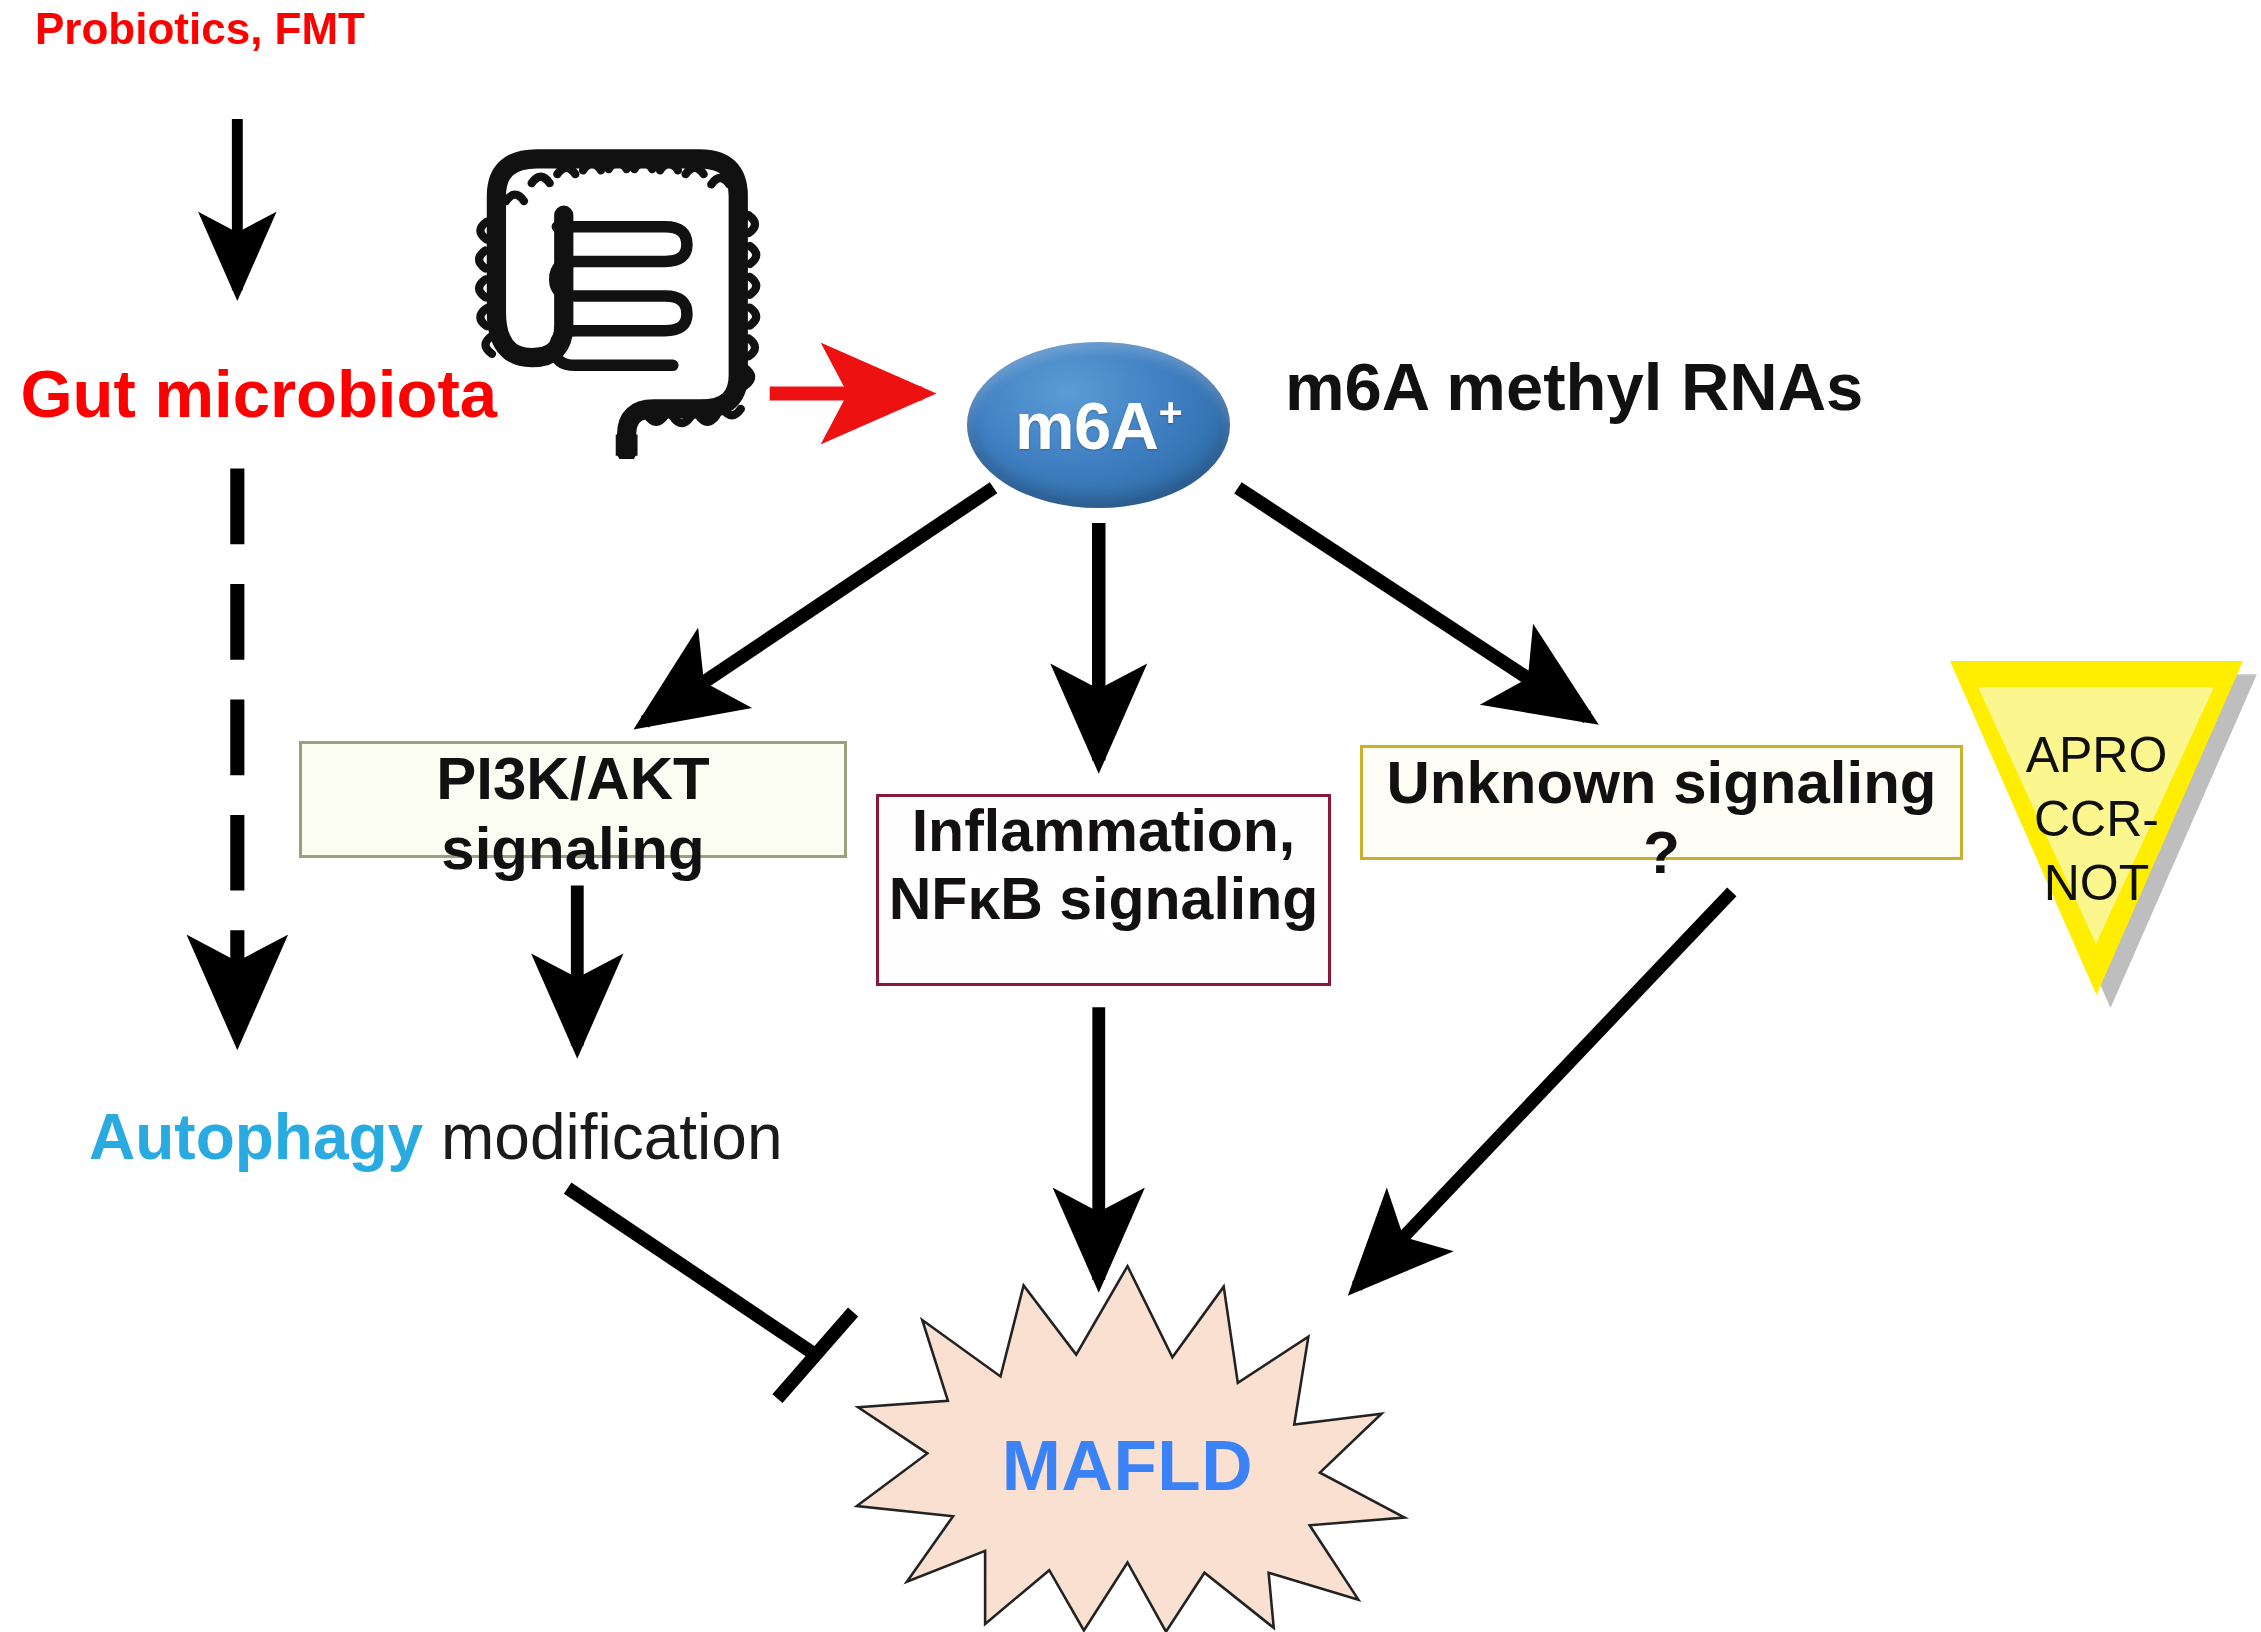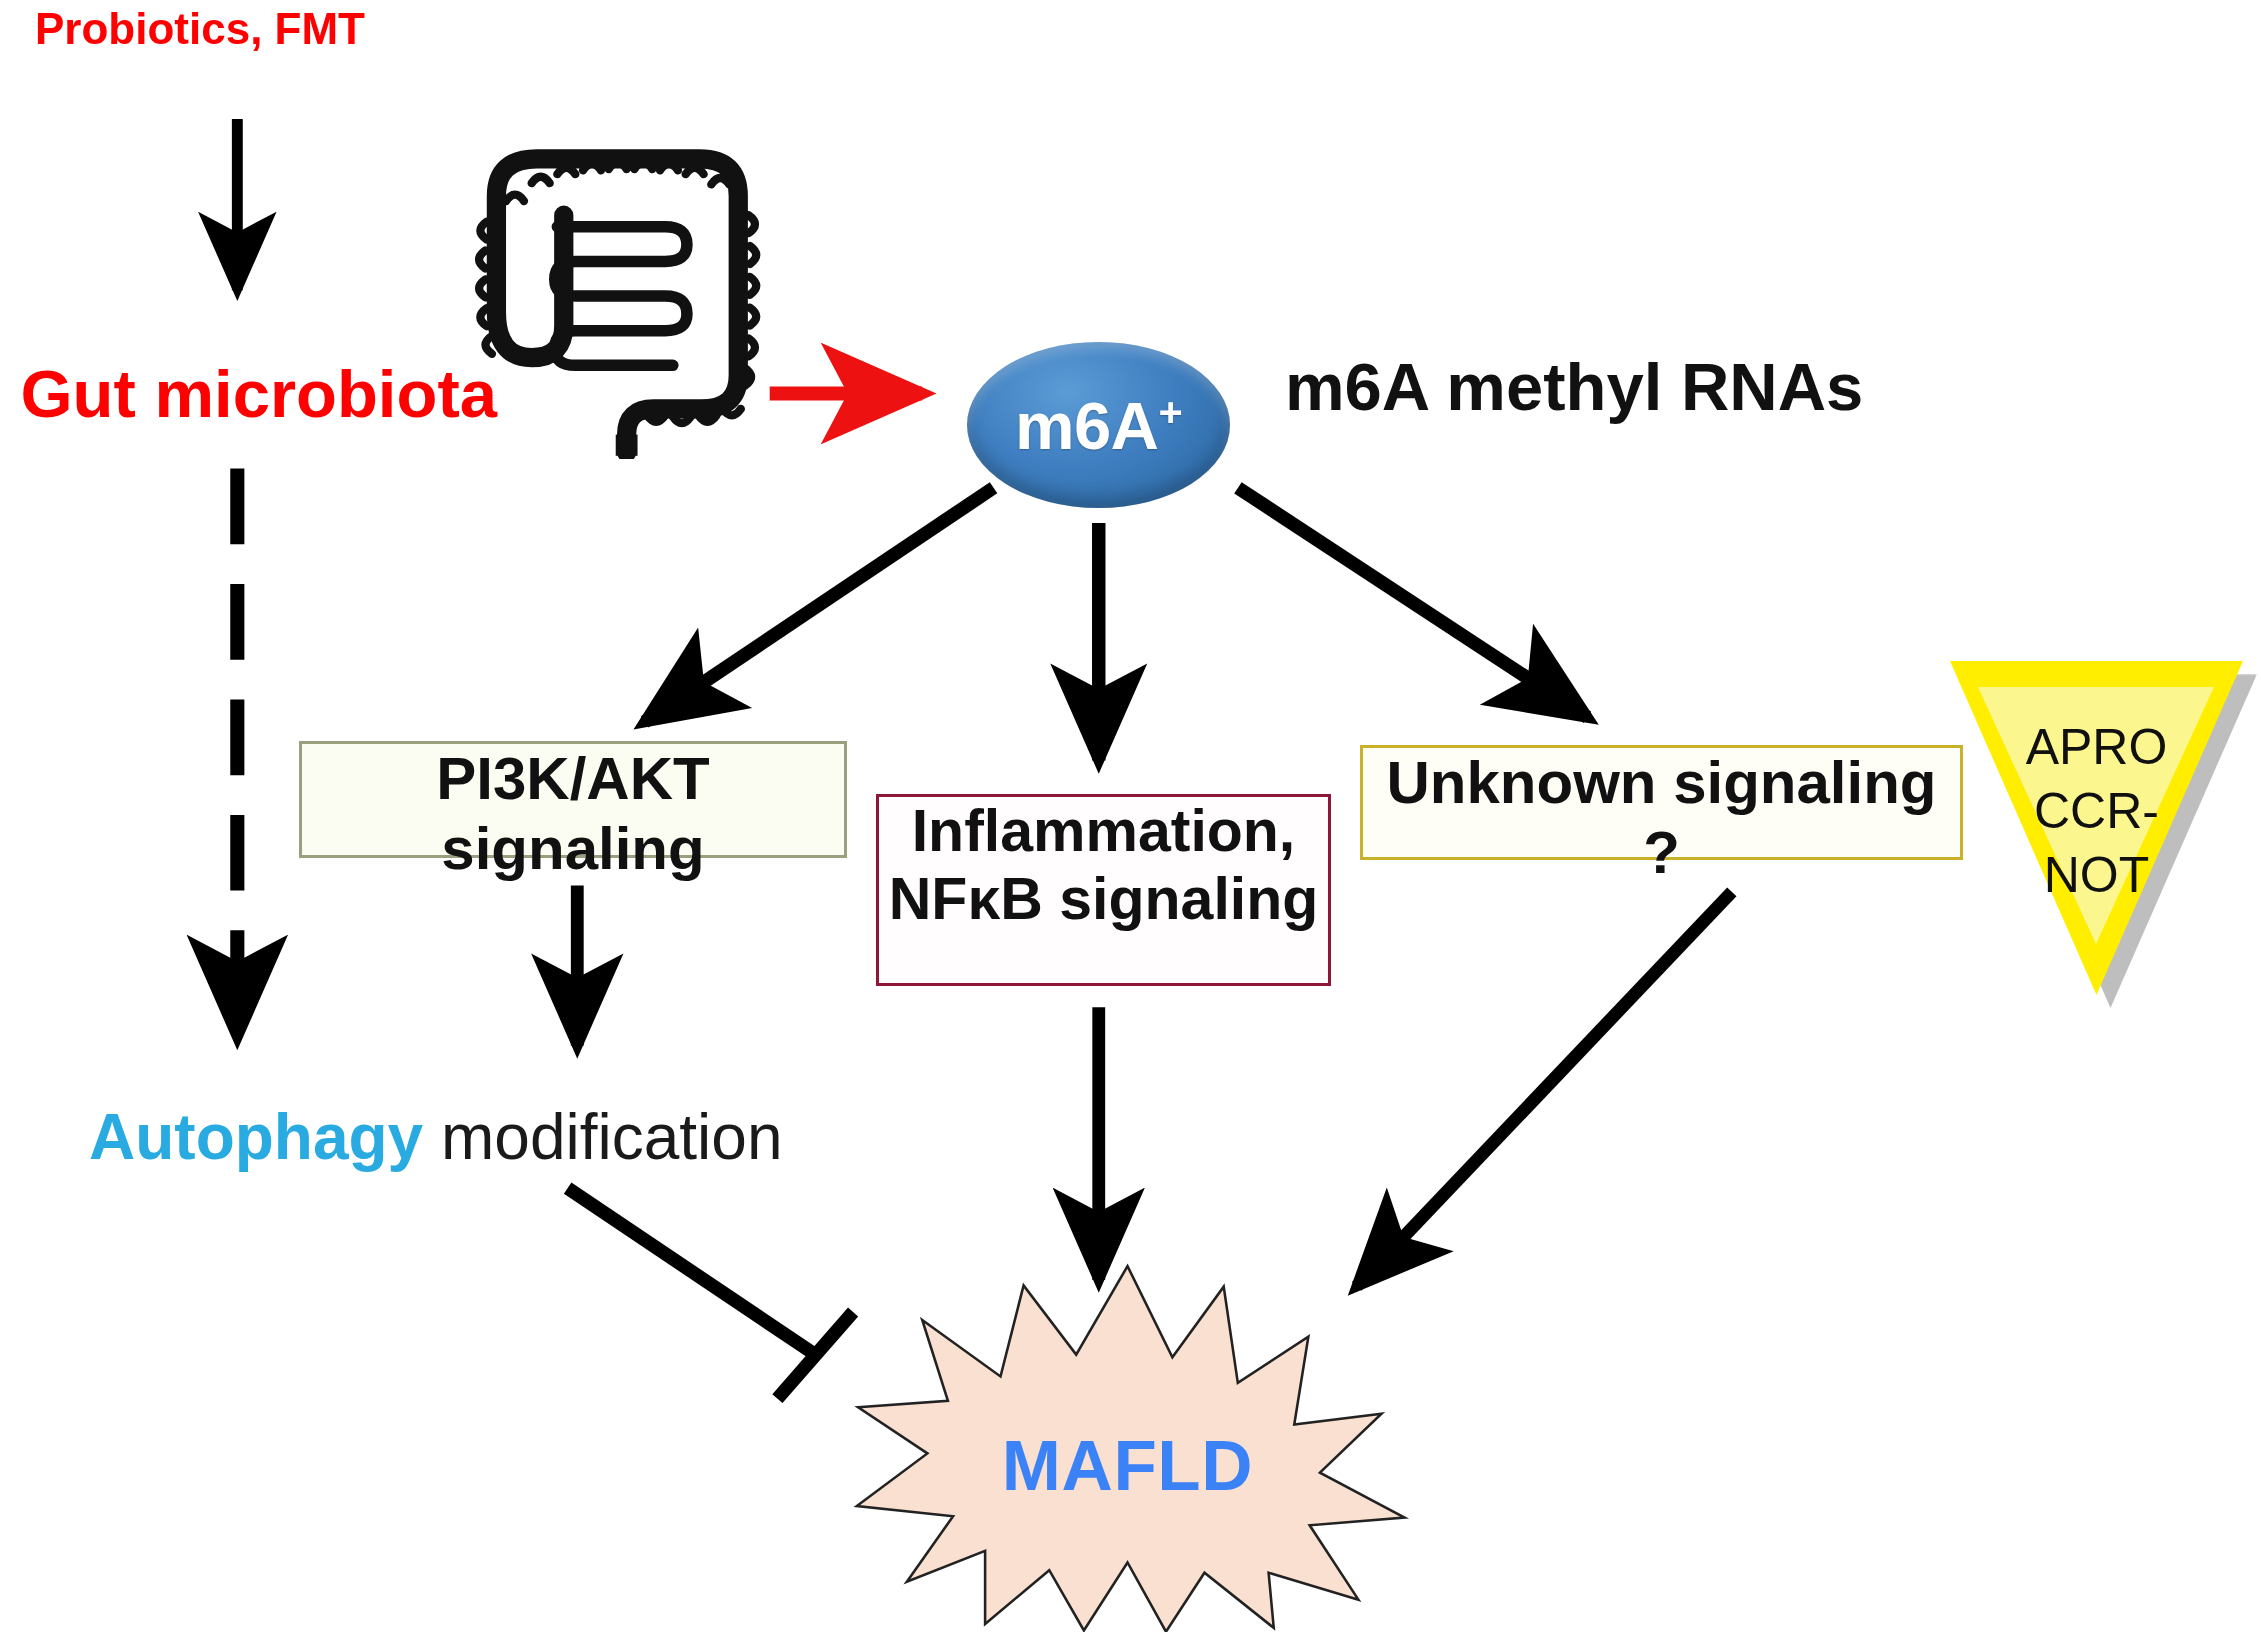--- a/index.html
+++ b/index.html
@@ -164,21 +164,21 @@
   }
   #apro-triangle .tri-inner {
     position: absolute;
     left: 28px; top: 26px;
     width: 236px; height: 257px;
     background: #fbf68e;
     clip-path: polygon(0% 0%, 100% 0%, 50% 100%);
   }
   #apro-triangle .tri-text {
     position: absolute;
-    left: 0; top: 54px;
+    left: 0; top: 62px;
     width: 293px;
     text-align: center;
     font-size: 50px;
     color: #101010;
     line-height: 1.28;
     font-weight: normal;
   }
   
   #mafld-burst {
     left: 845px;

